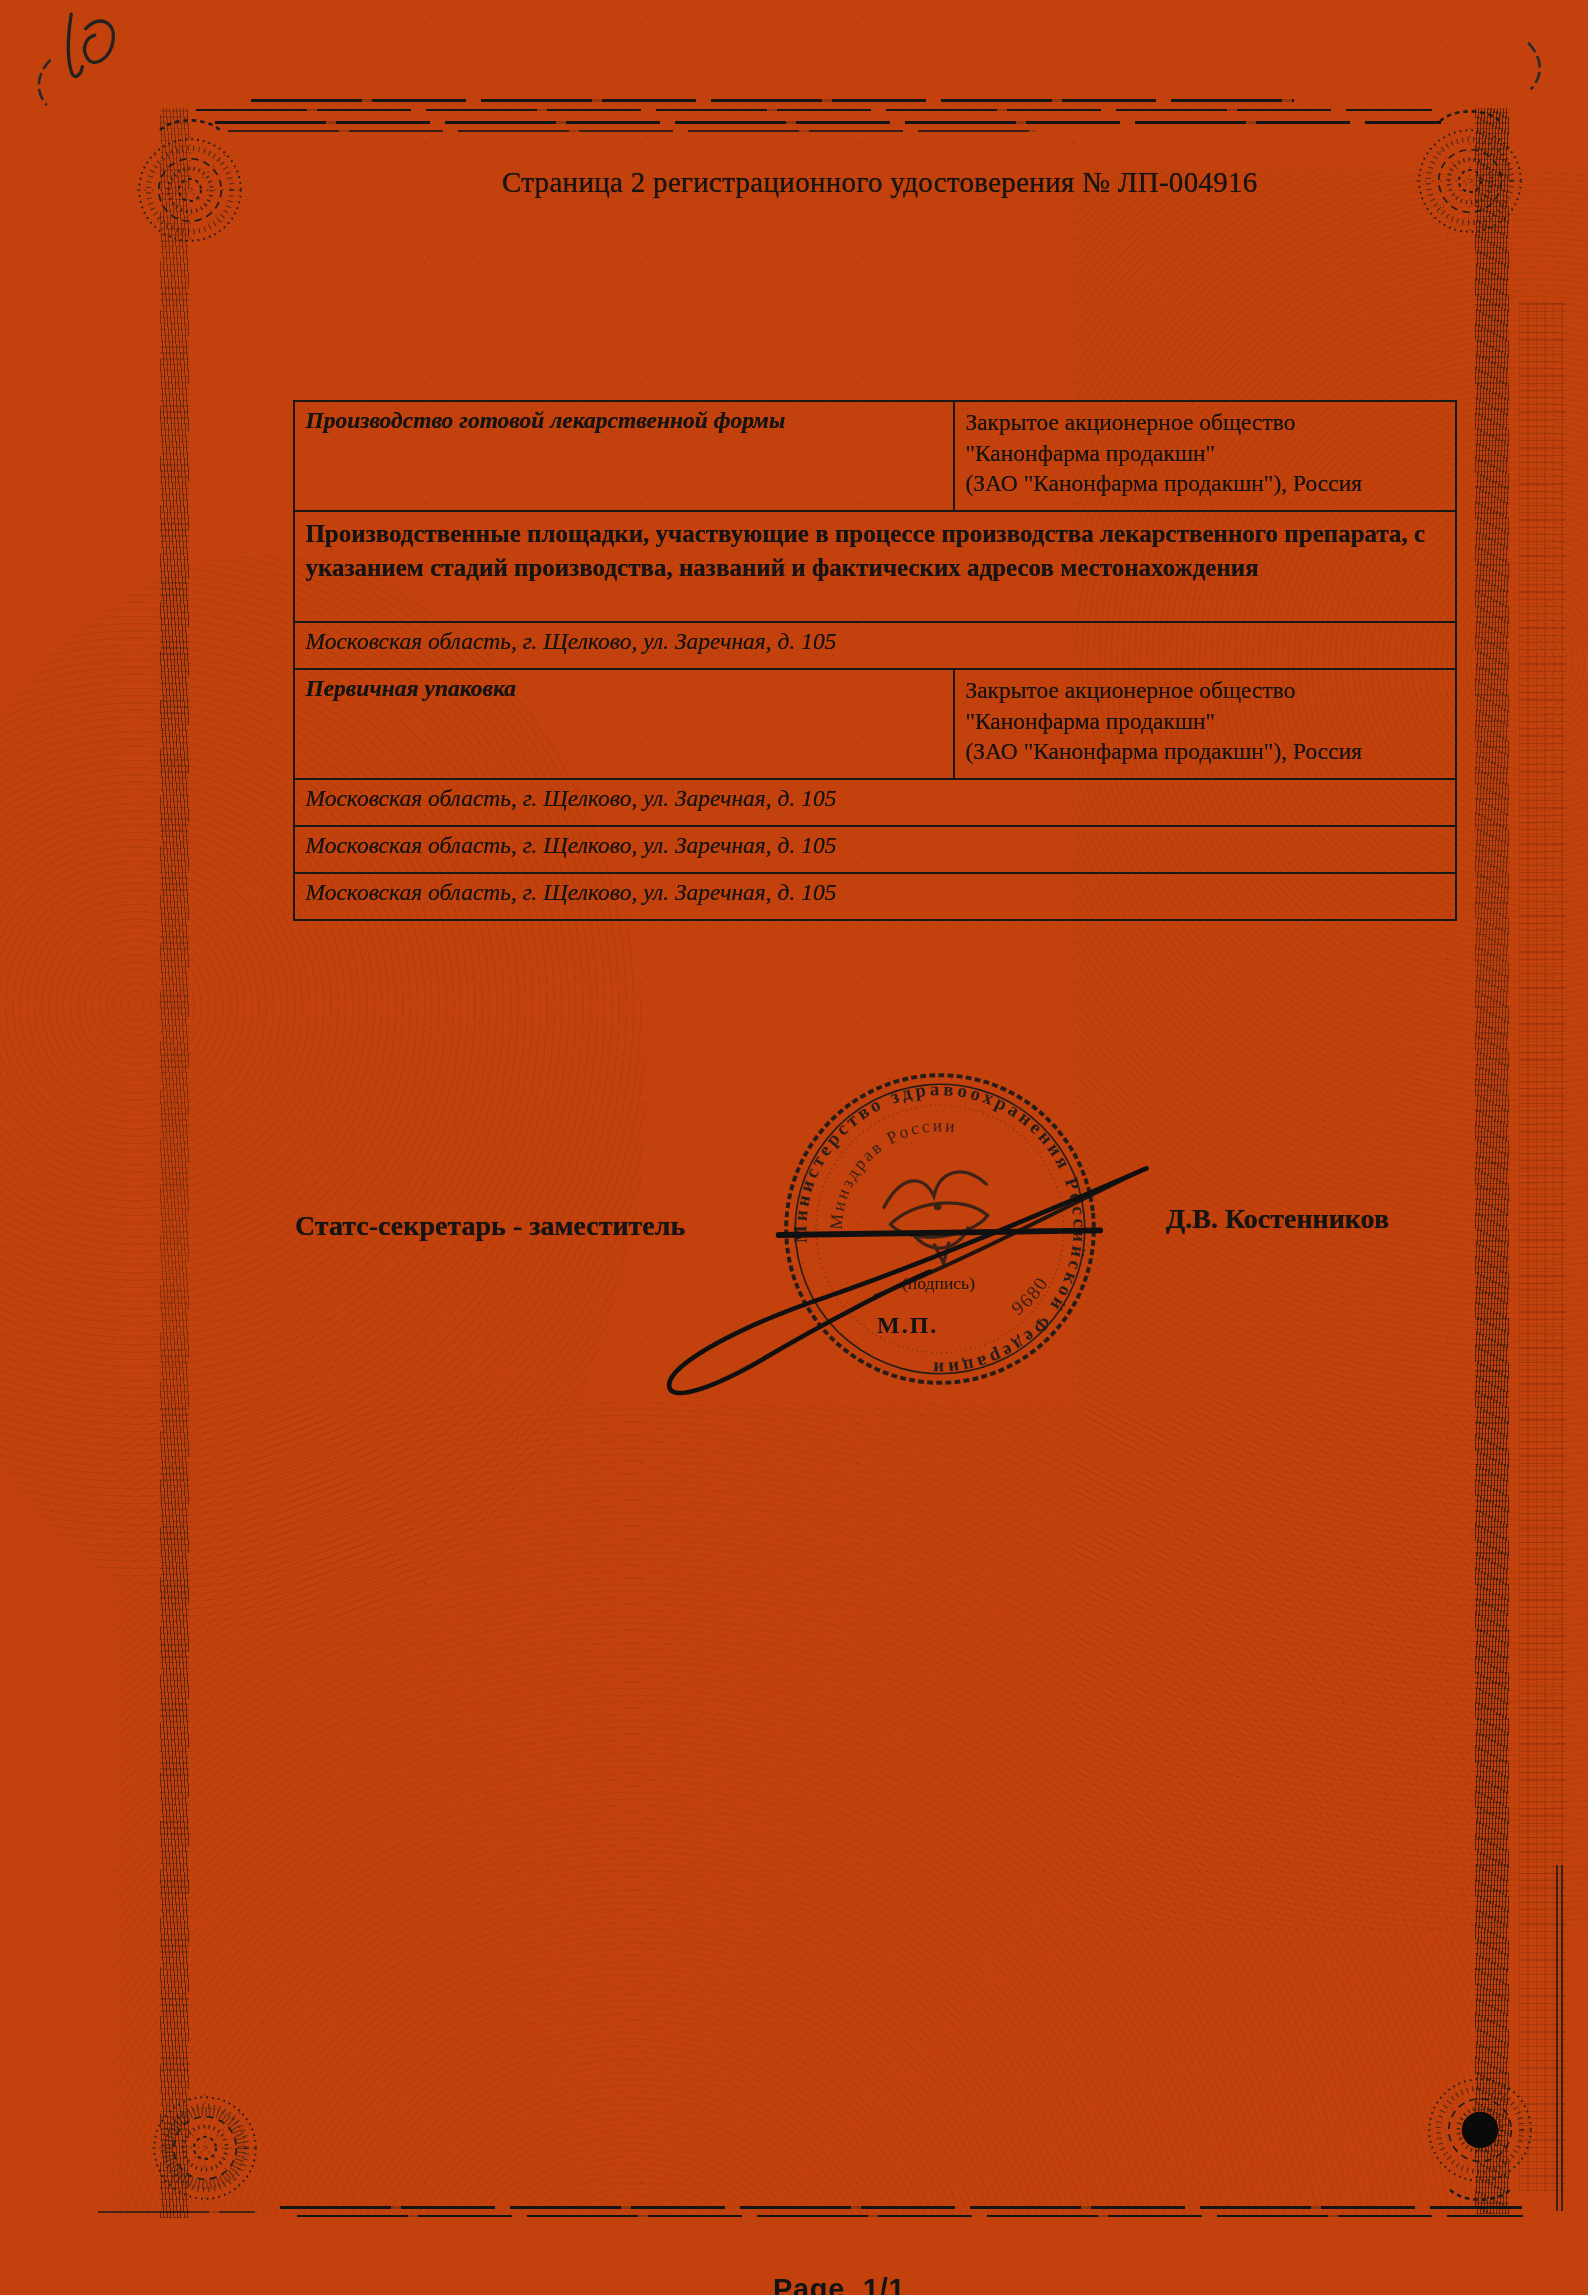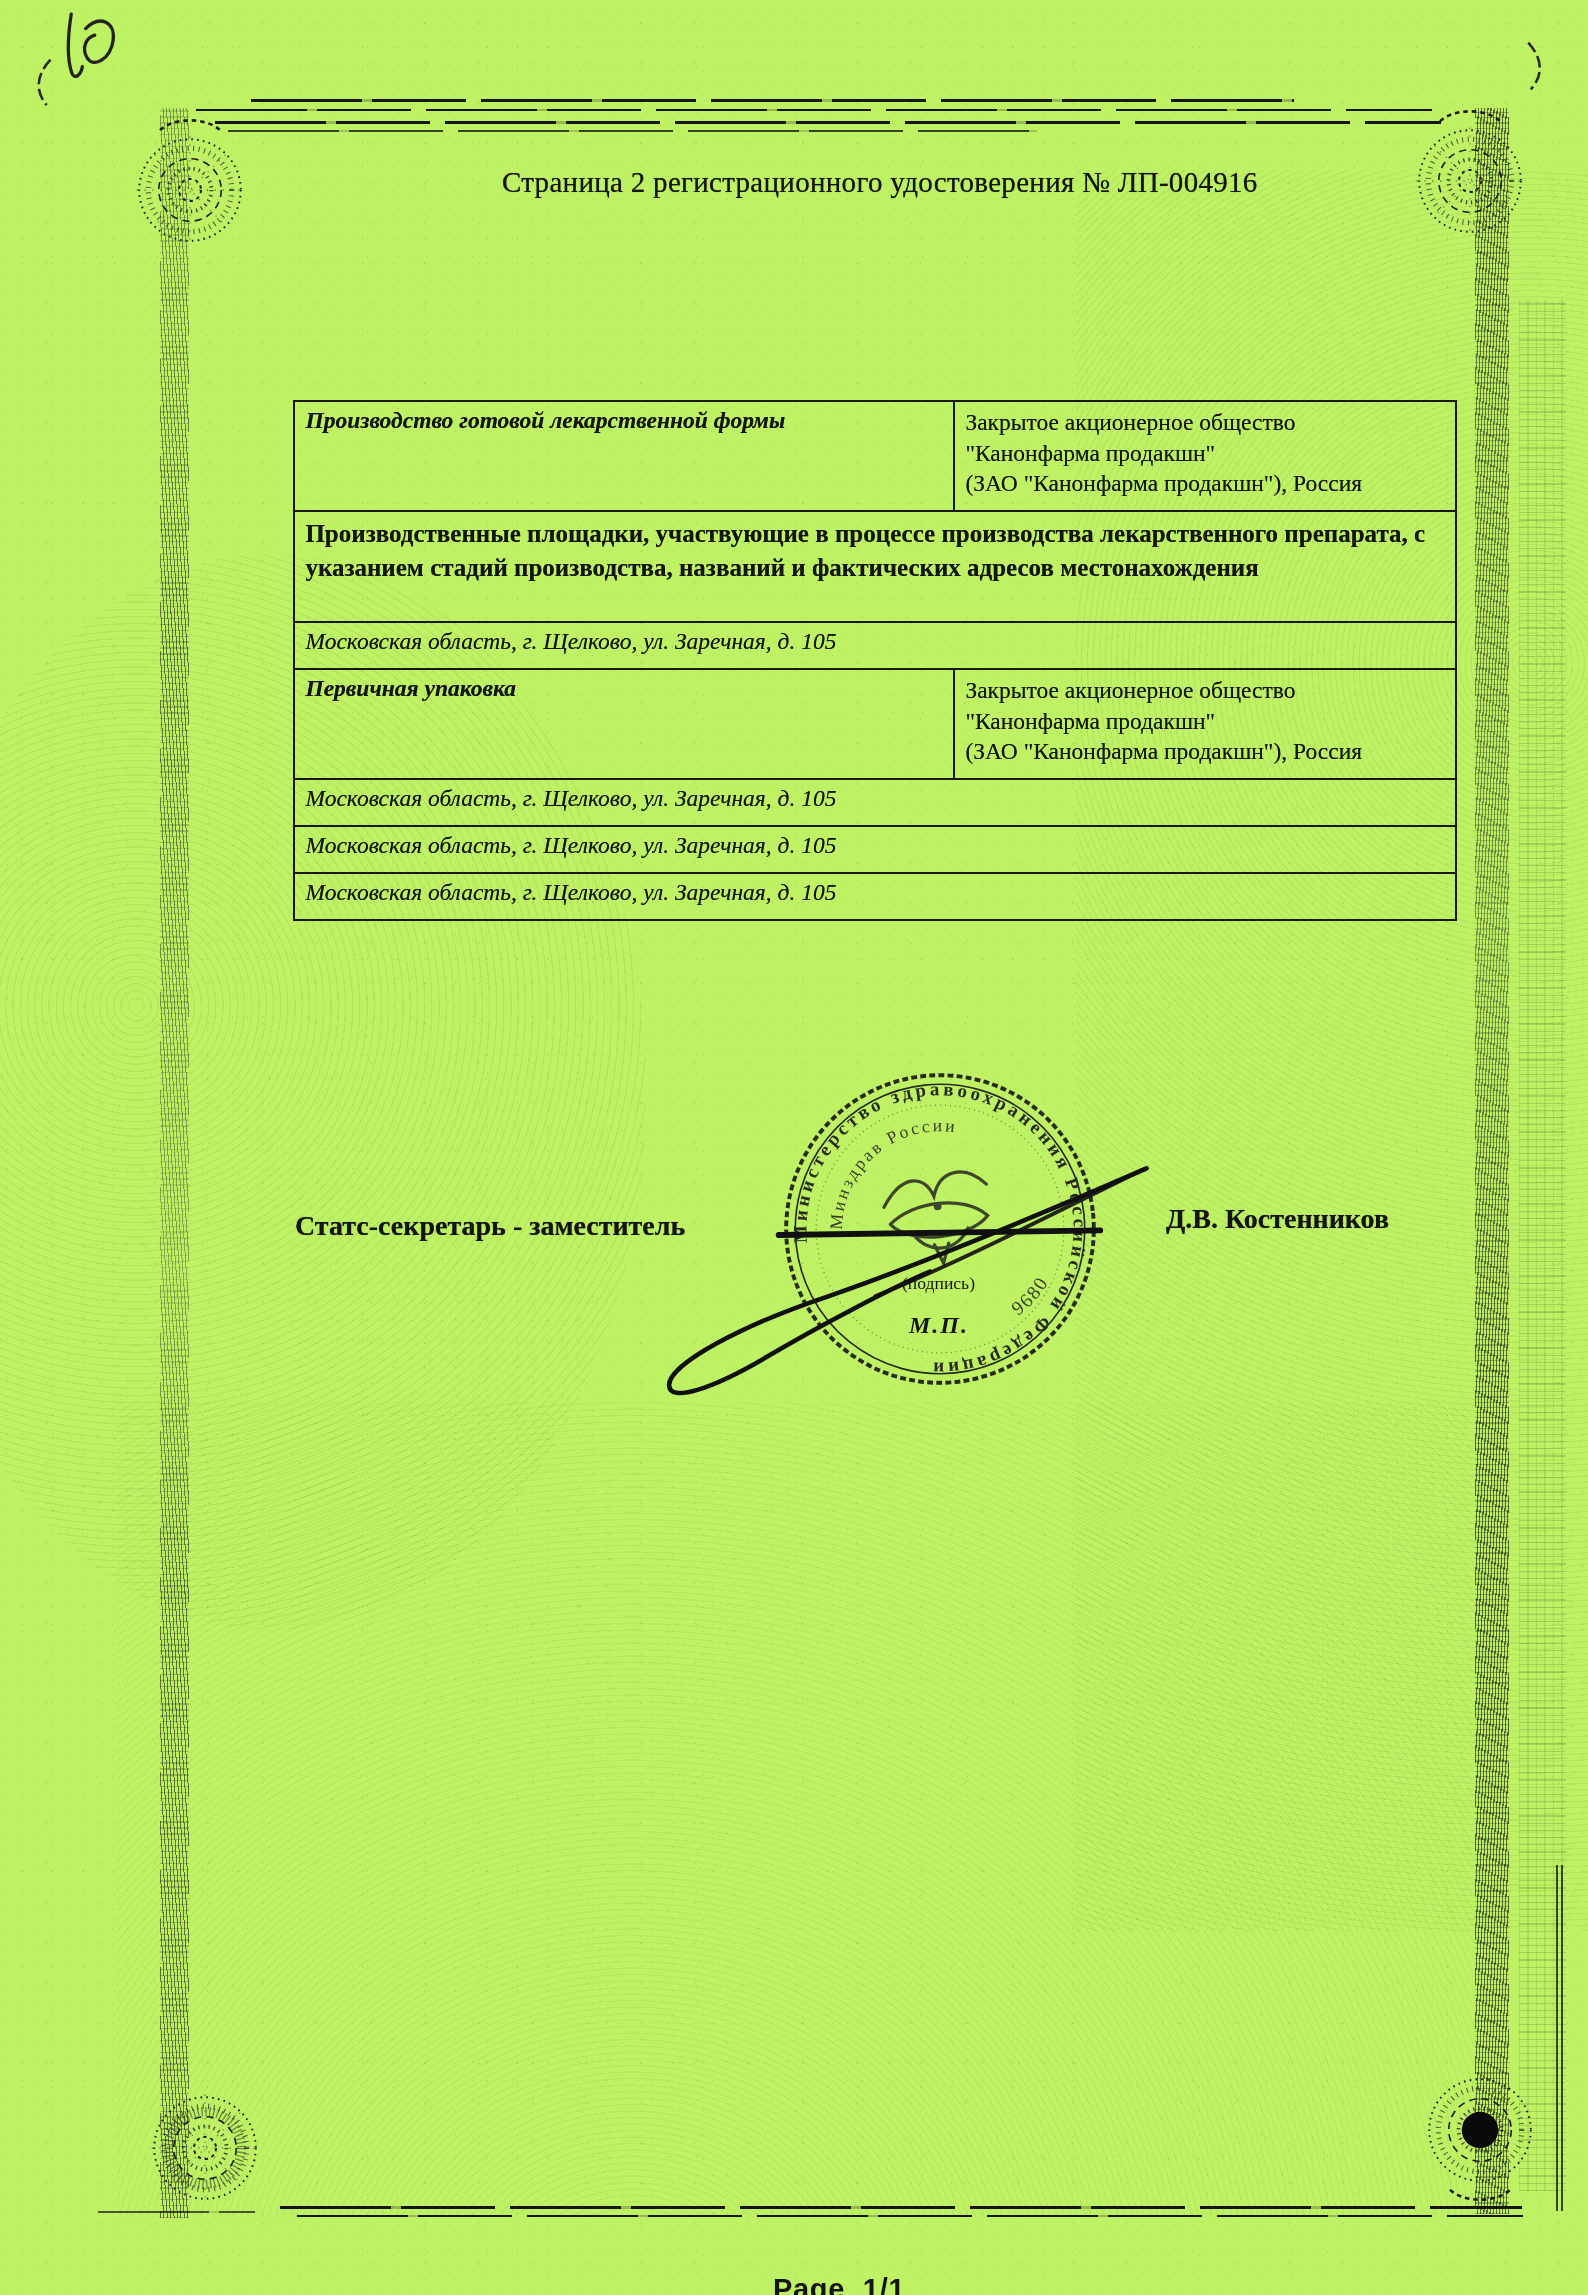--- a/index.html
+++ b/index.html
@@ -6,21 +6,21 @@
   html, body { margin: 0; padding: 0; }
   body {
     width: 1589px; height: 2295px;
     background: #ffffff;
     font-family: "Liberation Serif", serif;
     color: #141414;
   }
   .page {
     position: relative;
     width: 1589px; height: 2295px;
-    background: #bef264;
+    background: #c2410c;
     overflow: hidden;
   }
 
   
   .speckle {
     position: absolute; inset: 0; z-index: 40; pointer-events: none; opacity: .85;
     background-image:
       radial-gradient(rgba(10,10,10,.15) 0.7px, transparent 0.7px),
       radial-gradient(rgba(10,10,10,.10) 0.7px, transparent 0.8px),
       radial-gradient(rgba(10,10,10,.07) 1px, transparent 1.2px);
@@ -119,21 +119,21 @@
     font-size: 28px; font-weight: 700; text-shadow: 0 0 0.7px rgba(0,0,0,.6);
   }
   .seal-wrap { position: absolute; left: 779px; top: 1068px; width: 322px; height: 322px; z-index: 12; opacity: .93; }
   .strokes { position: absolute; left: 613px; top: 1128px; z-index: 13; }
   .sign-label {
     position: absolute; left: 860px; top: 1273px; width: 157px; z-index: 14;
     text-align: center; font-size: 17.6px; font-weight: 400;
   }
   .mp-label {
     position: absolute; left: 877px; top: 1312px; width: 124px; z-index: 14;
-    text-align: center; font-size: 24px; font-weight: 700; letter-spacing: 2px; font-style: italic;
+    text-align: left; font-size: 24px; font-weight: 700; letter-spacing: 2px;
   }
 
   
   .footer {
     position: absolute; left: 773px; top: 2273px; z-index: 10;
     font-family: "Liberation Sans", sans-serif;
     font-size: 29px; font-weight: 700; letter-spacing: 0.7px; word-spacing: 9px;
   }
 </style>
 </head>

